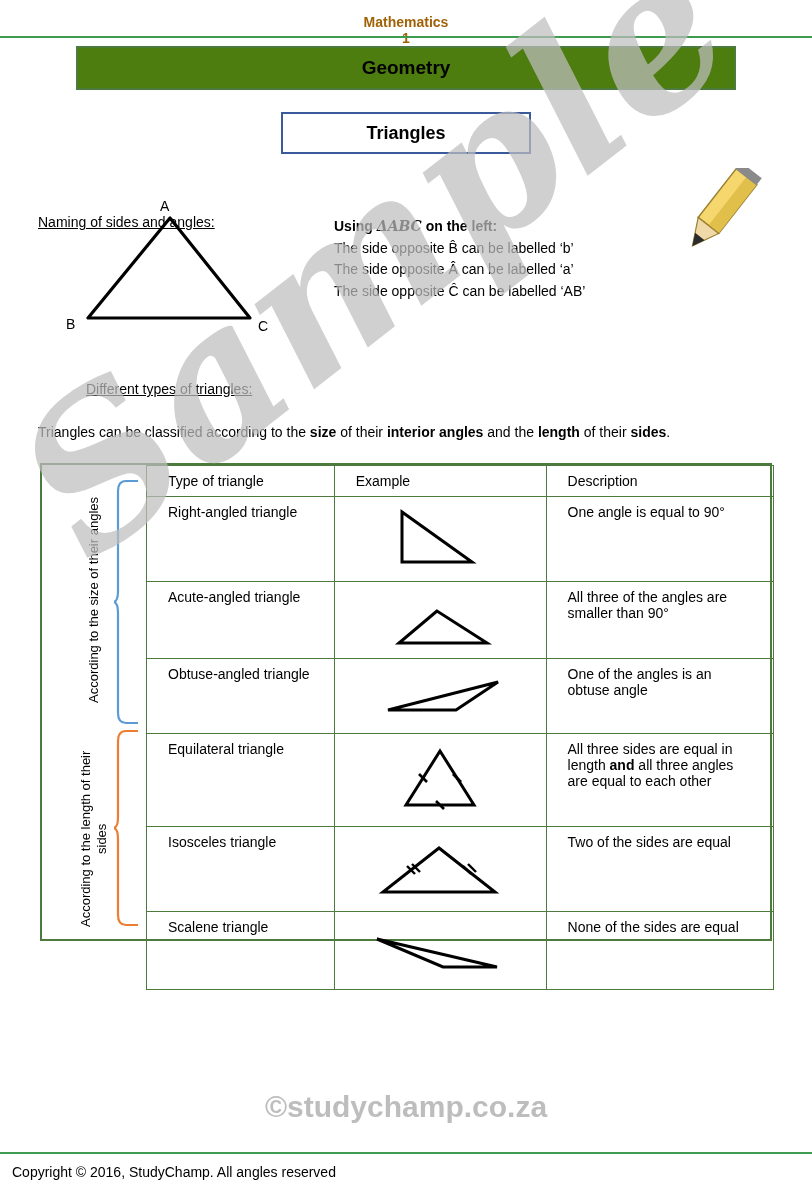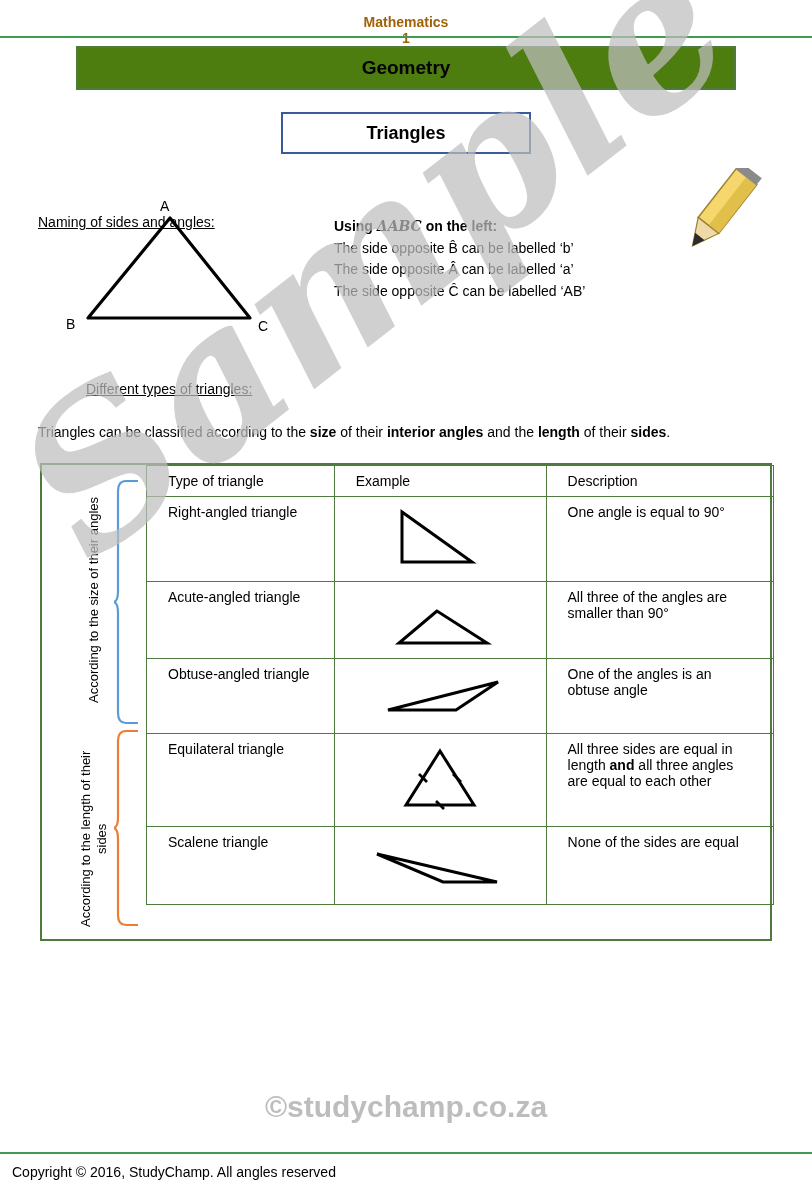--- a/index.html
+++ b/index.html
@@ -295,20 +295,33 @@
             <line x1="39" y1="33" x2="47" y2="41" stroke="#000" stroke-width="2.6"></line>
             <line x1="73" y1="33" x2="81" y2="41" stroke="#000" stroke-width="2.6"></line>
             <line x1="56" y1="60" x2="64" y2="68" stroke="#000" stroke-width="2.6"></line>
           </svg>
         </td>
         <td class="desc">
           <span>All three sides are equal in length <b>and</b> all three angles are equal to each other</span>
         </td>
       </tr>
 
+      <tr style="height:80px;">
+        <td>Isosceles triangle</td>
+        <td class="cell-example">
+          <svg width="150" height="70" viewBox="0 0 150 70">
+            <polygon points="74,14 18,58 130,58" fill="none" stroke="#000" stroke-width="3"></polygon>
+            <line x1="42" y1="32" x2="50" y2="40" stroke="#000" stroke-width="2.4"></line>
+            <line x1="47" y1="30" x2="55" y2="38" stroke="#000" stroke-width="2.4"></line>
+            <line x1="98" y1="32" x2="106" y2="40" stroke="#000" stroke-width="2.4"></line>
+            <line x1="103" y1="30" x2="111" y2="38" stroke="#000" stroke-width="2.4"></line>
+          </svg>
+        </td>
+        <td class="desc">Two of the sides are equal</td>
+      </tr>
 
       <tr style="height:78px;">
         <td>Scalene triangle</td>
         <td class="cell-example">
           <svg width="150" height="62" viewBox="0 0 150 62">
             <polygon points="12,20 78,48 132,48" fill="none" stroke="#000" stroke-width="3"></polygon>
           </svg>
         </td>
         <td class="desc">None of the sides are equal</td>
       </tr>

